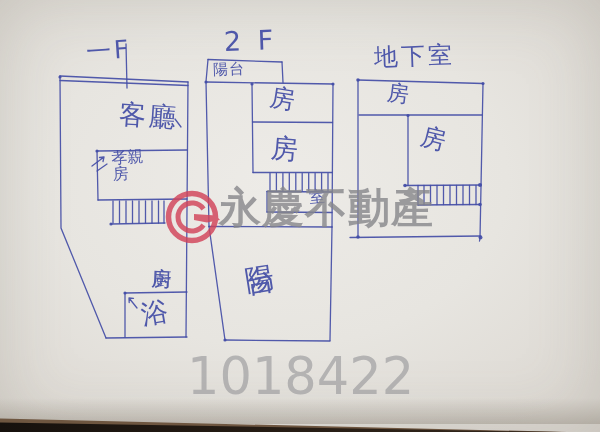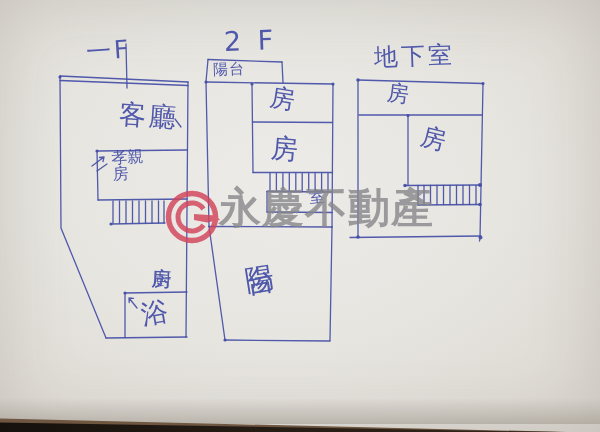--- a/index.html
+++ b/index.html
@@ -137,18 +137,19 @@
 
   <div>
     <svg class="wm-logo" width="60" height="58" viewBox="0 0 60 58">
       <circle cx="28" cy="27" r="23.5" fill="none" stroke="var(--wm-red,#d2445a)" stroke-width="5.5"></circle>
       <path d="M39.5,19 A14,14 0 1 0 39.5,35" fill="none" stroke="var(--wm-red,#d2445a)" stroke-width="5"></path>
       <path d="M30,24 L52,25.5 L56,30 L43,32.5 L30,30 Z" fill="var(--wm-red,#d2445a)" stroke="none"></path>
     </svg>
     <div class="wm-text">永慶不動產</div>
   </div>
 
+  <div class="serial">1018422</div>
 
   <div class="edge-shade"></div>
   <div class="table-hl"></div>
   <div class="table-dark"></div>
 
 </div>
 
 </body></html>

